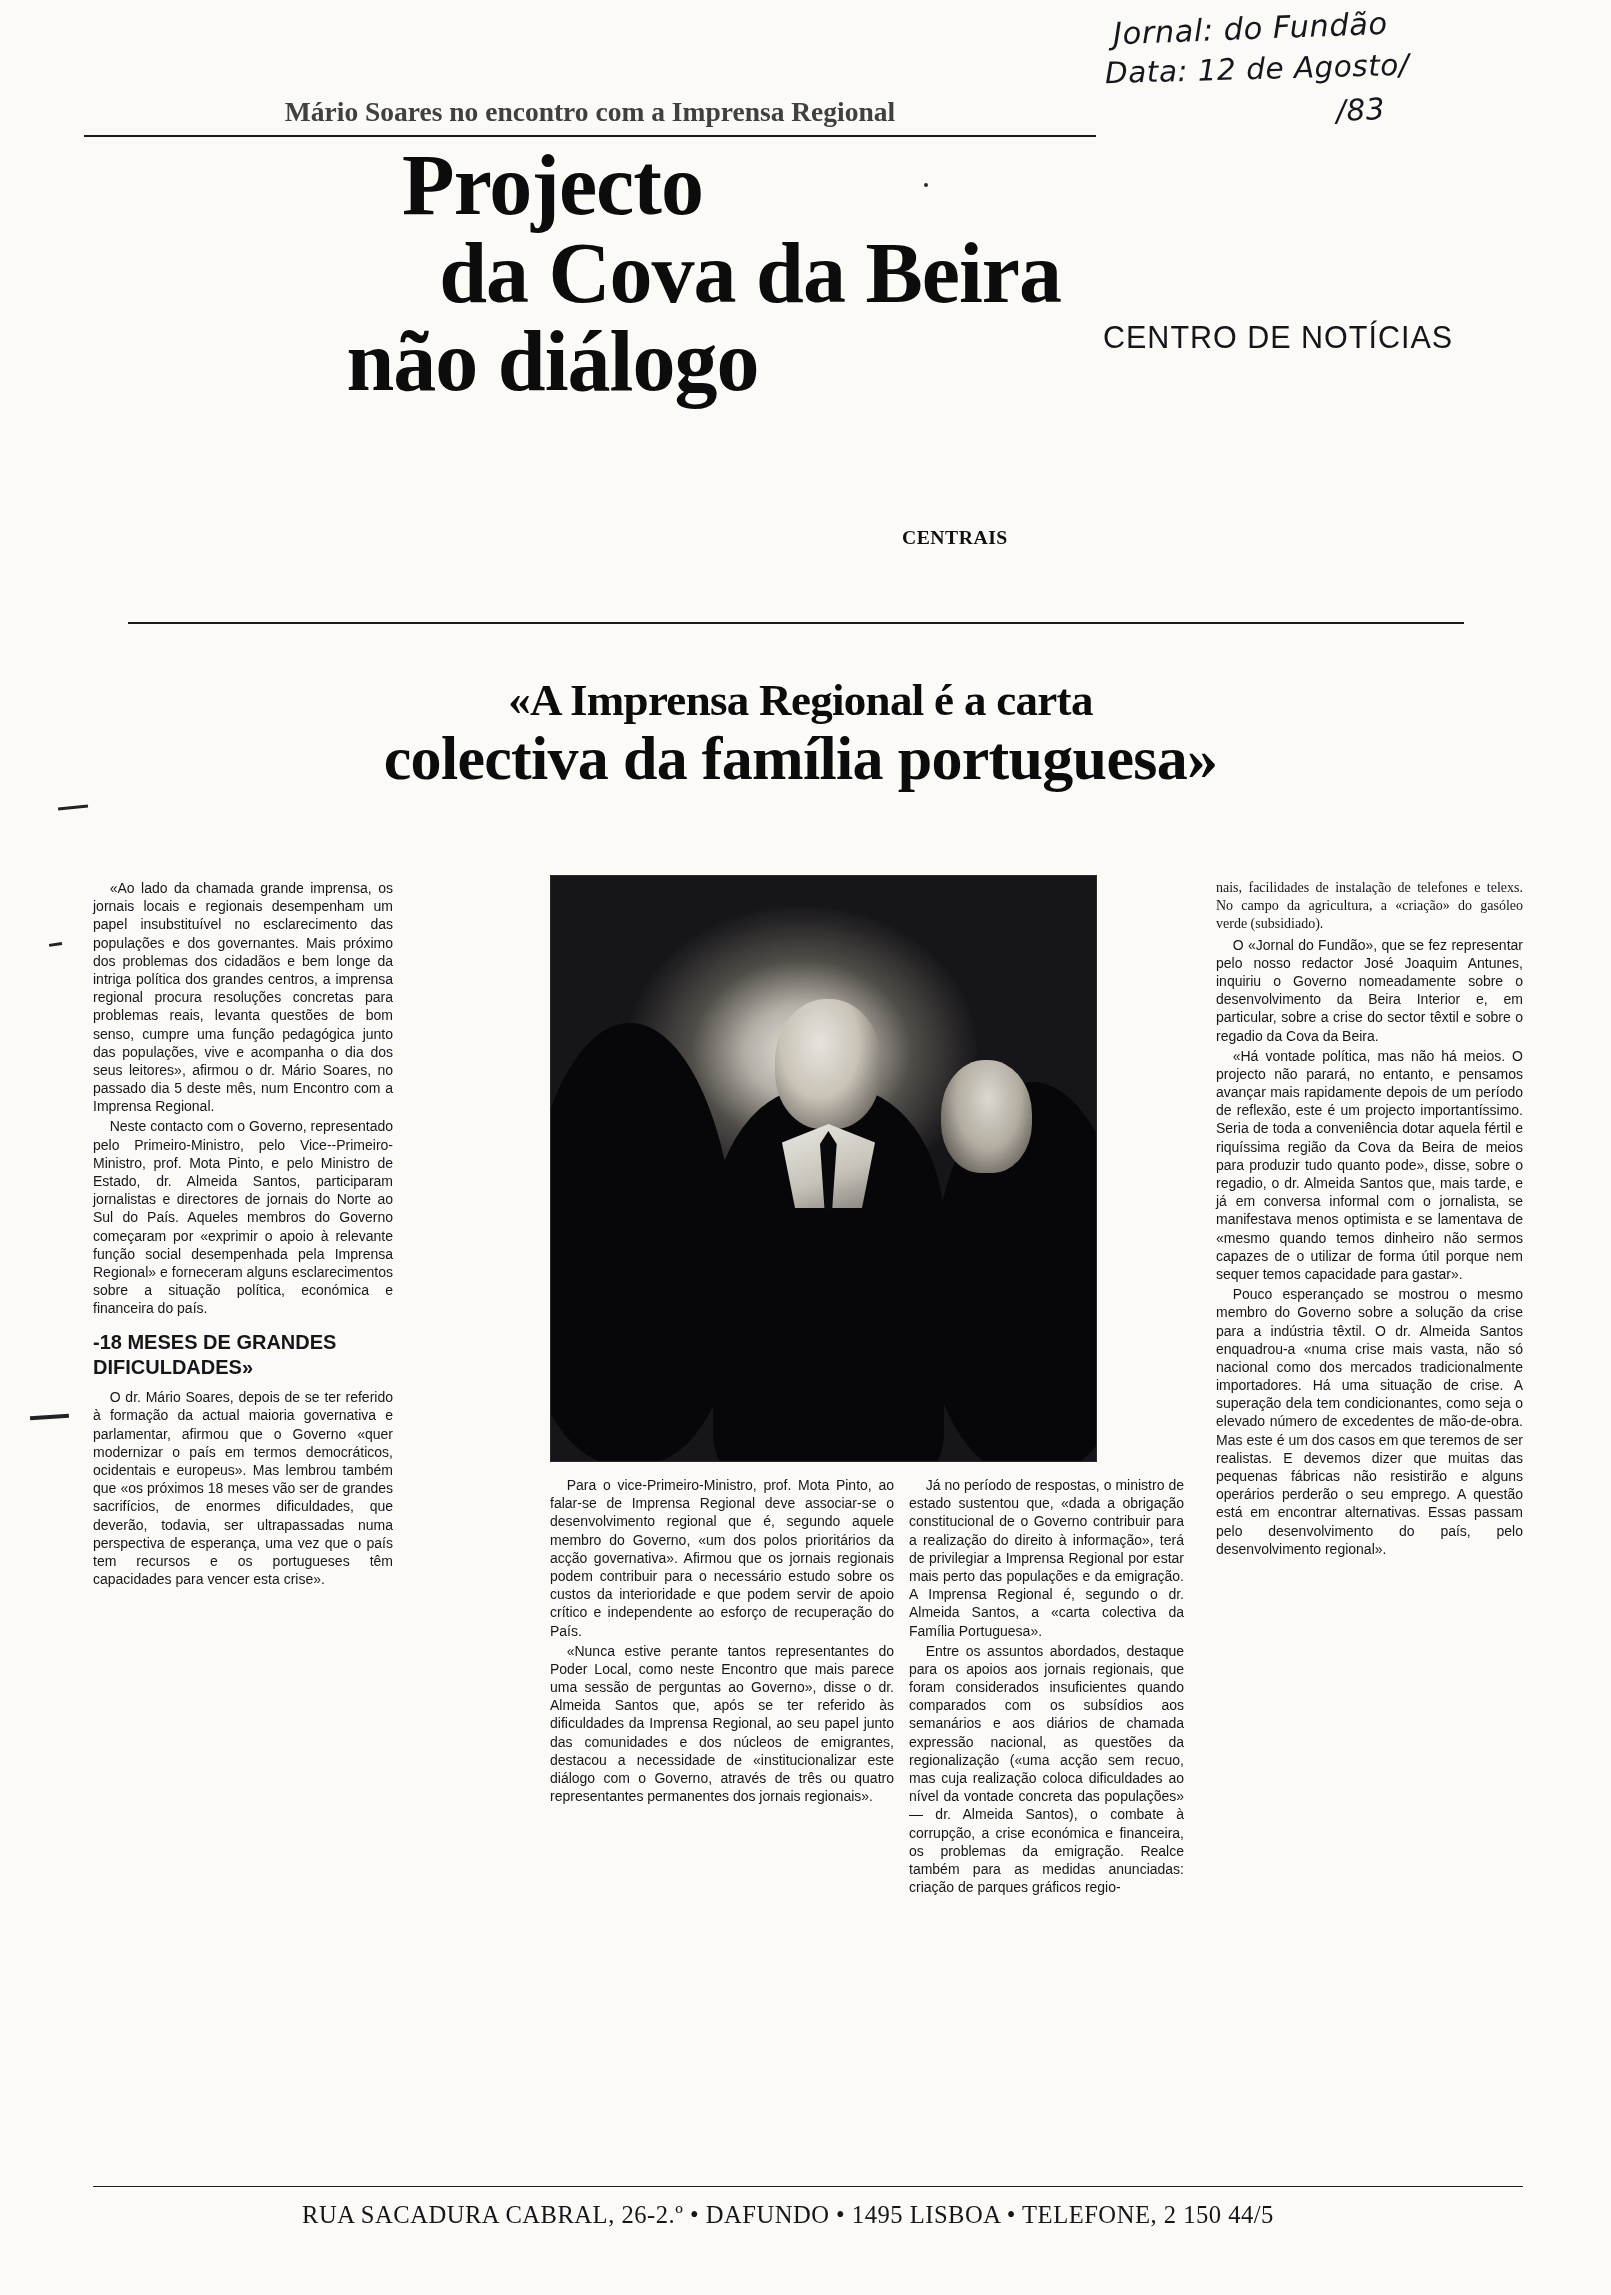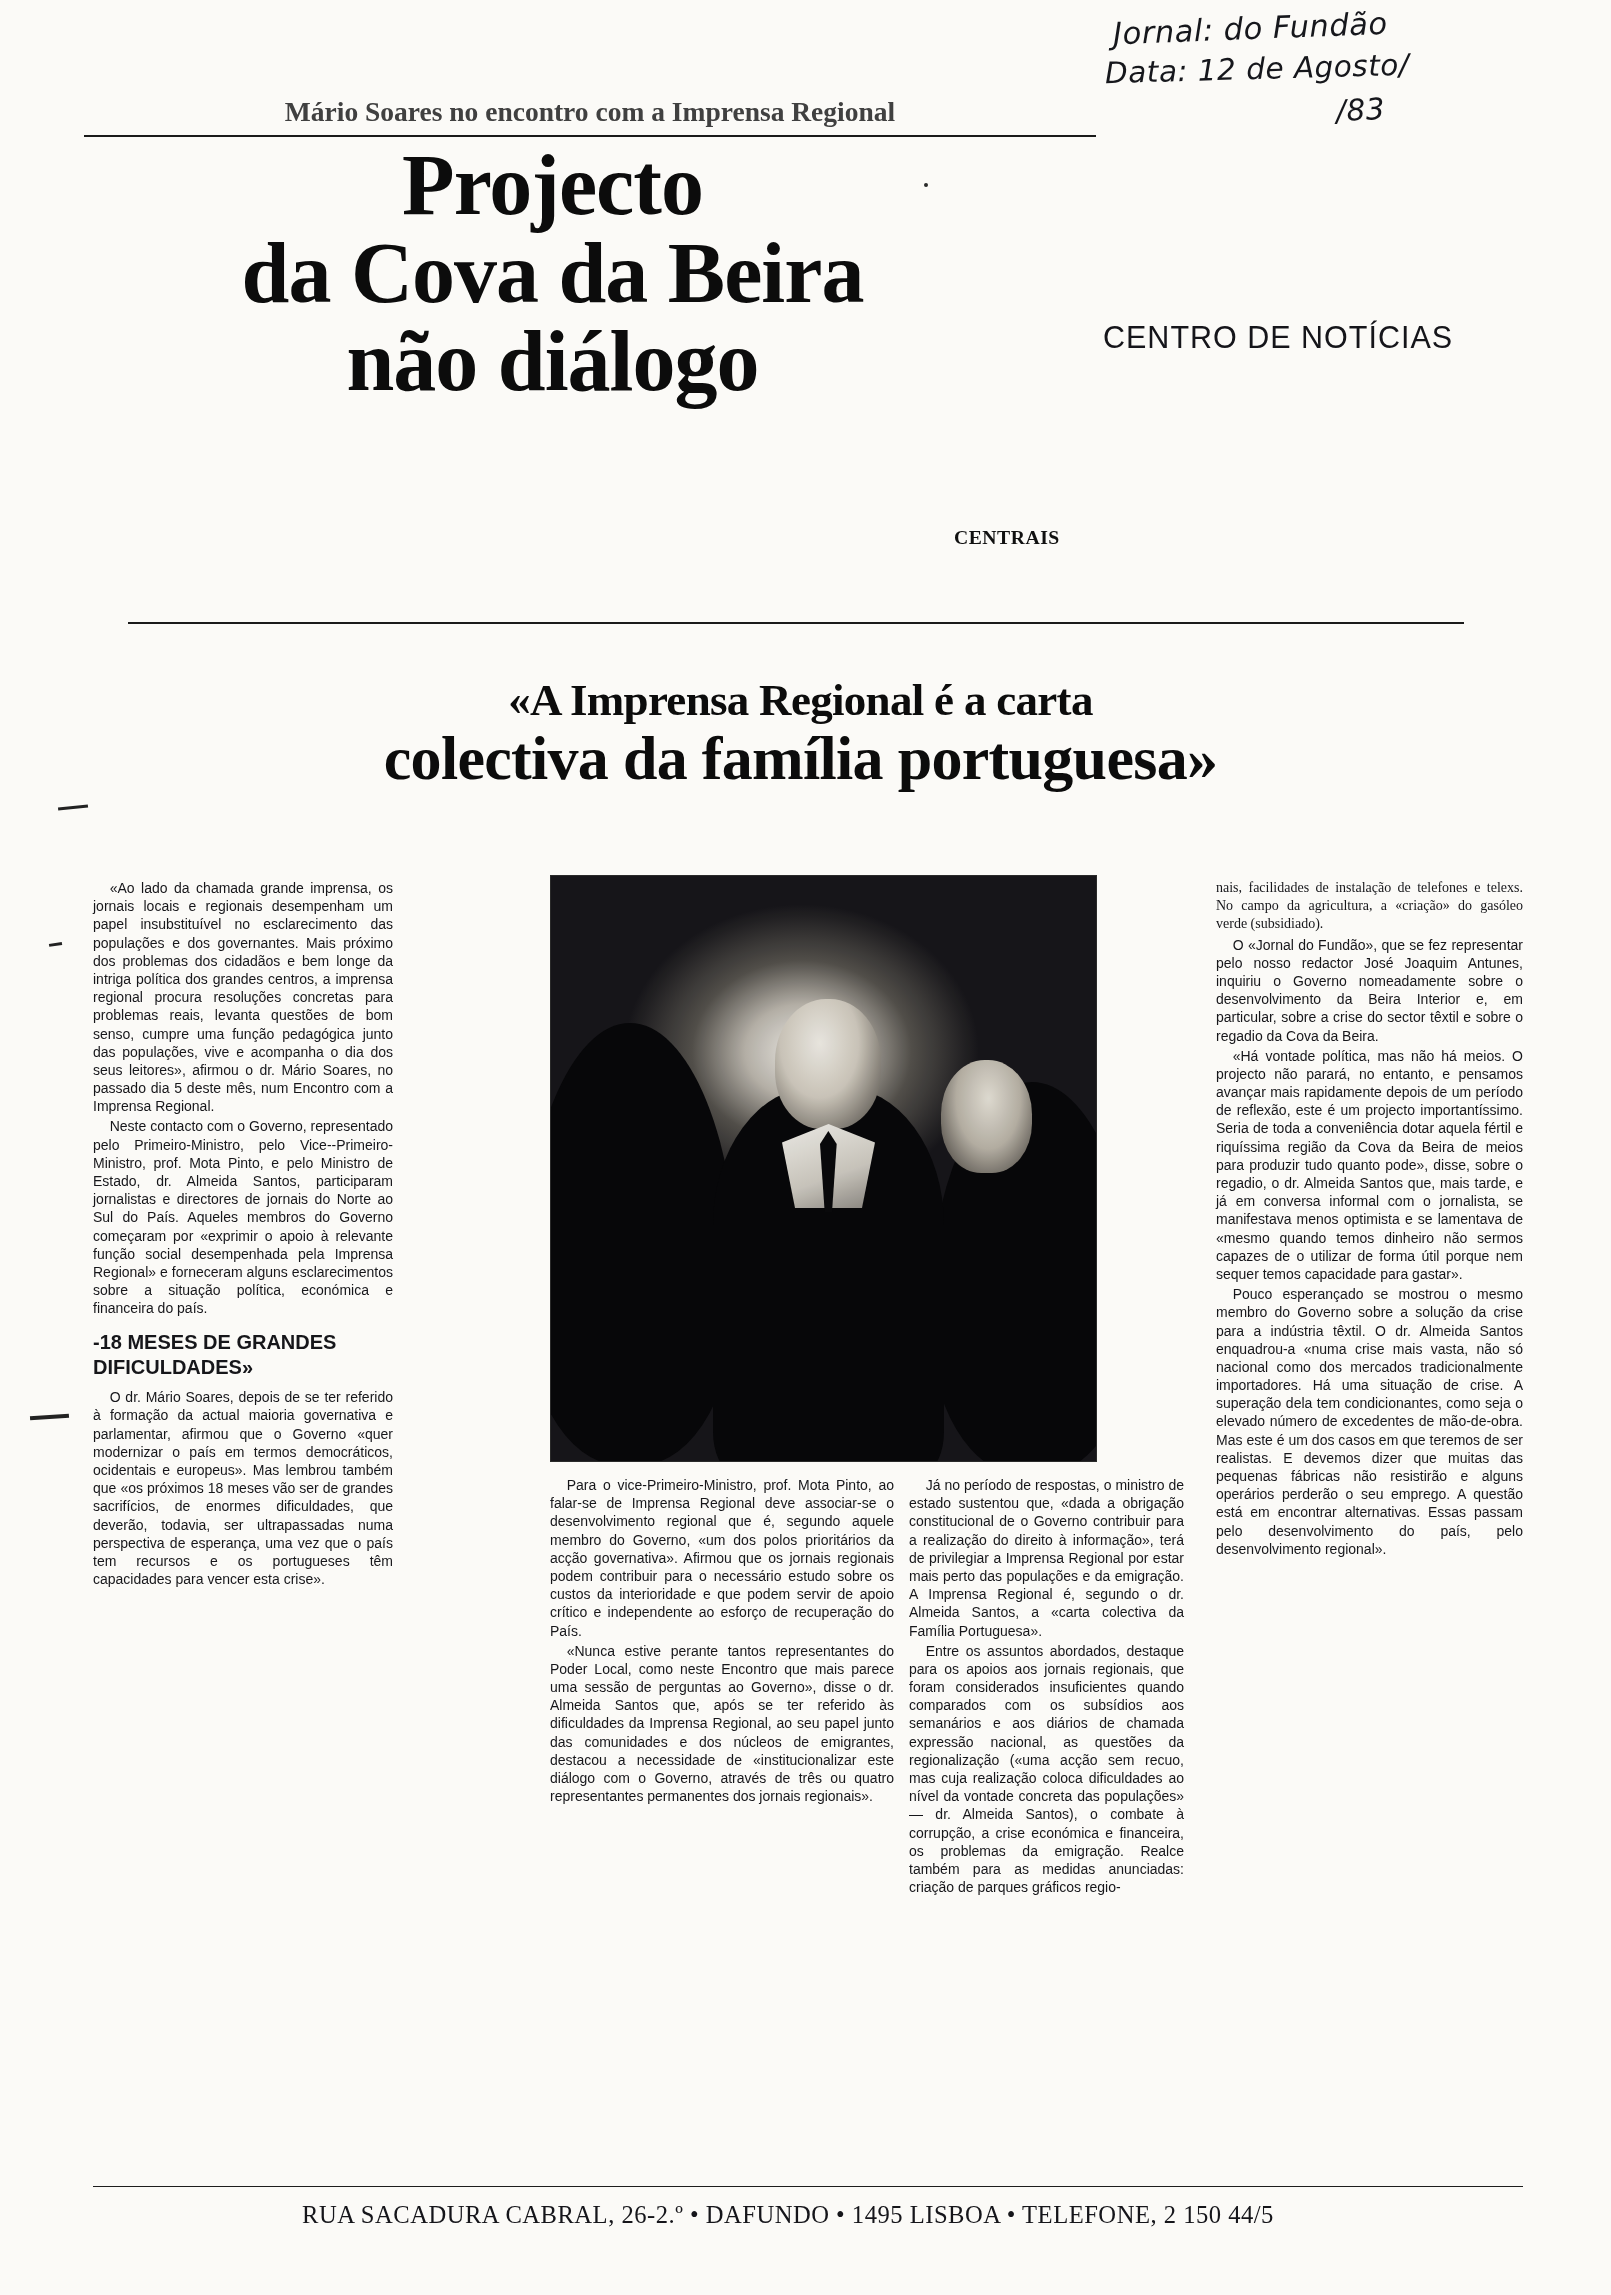--- a/index.html
+++ b/index.html
@@ -77,35 +77,35 @@
     top: 142px;
     width: 1017px;
     text-align: center;
     font-family: "Liberation Serif", serif;
     font-weight: bold;
     color: #0c0c0c;
     line-height: 1.0;
     letter-spacing: -1px;
   }
   .headline .l1 { font-size: 86px; display:block; }
-  .headline .l2 { font-size: 86px; display:block; margin-top: 2px; }
+  .headline .l2 { font-size: 86px; display:block; margin-top: 2px; text-align: right; }
   .headline .l3 { font-size: 86px; display:block; margin-top: 2px; }
 
   .centro {
     position: absolute;
     left: 1103px;
     top: 320px;
     font-family: "Liberation Sans", sans-serif;
     font-size: 30.5px;
     letter-spacing: 1px;
     color: #15151a;
   }
   .centrais {
     position: absolute;
-    left: 954px;
+    left: 902px;
     top: 526px;
     font-family: "Liberation Serif", serif;
     font-weight: bold;
     font-size: 19.7px;
     letter-spacing: 0.5px;
     color: #101010;
   }
   
   .subhead-wrap {
     position: absolute;

